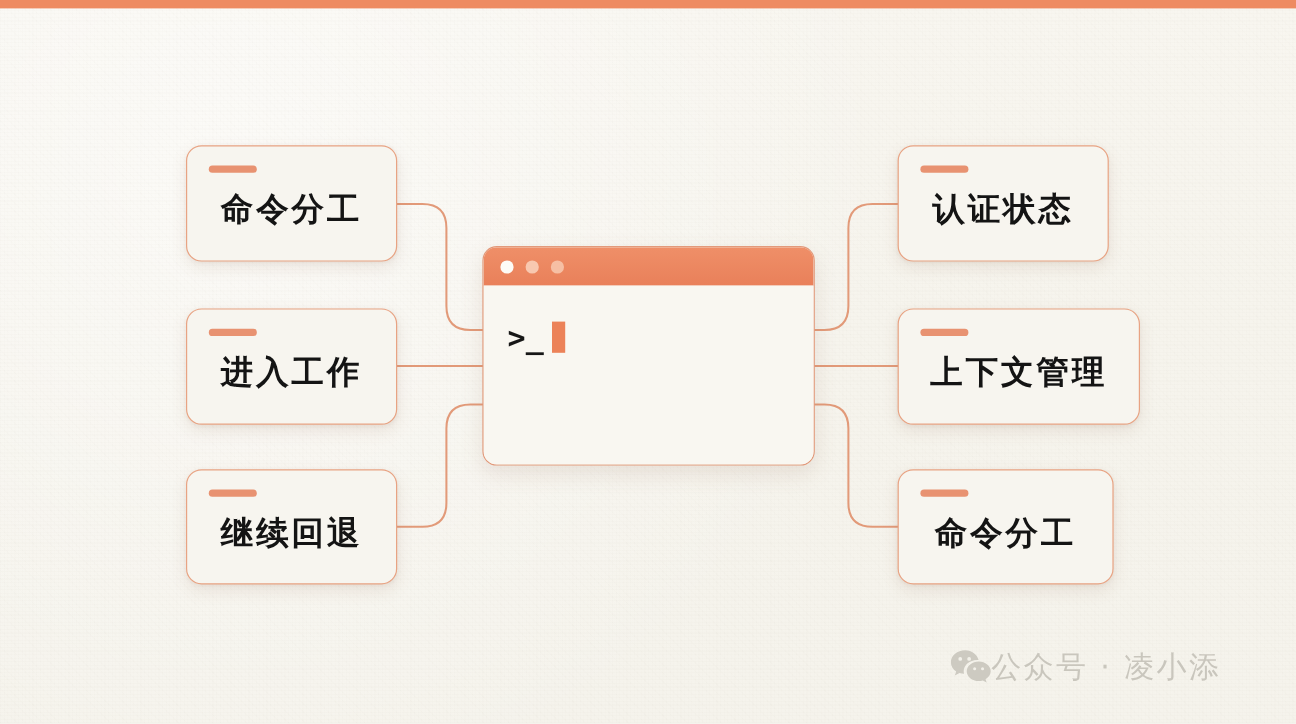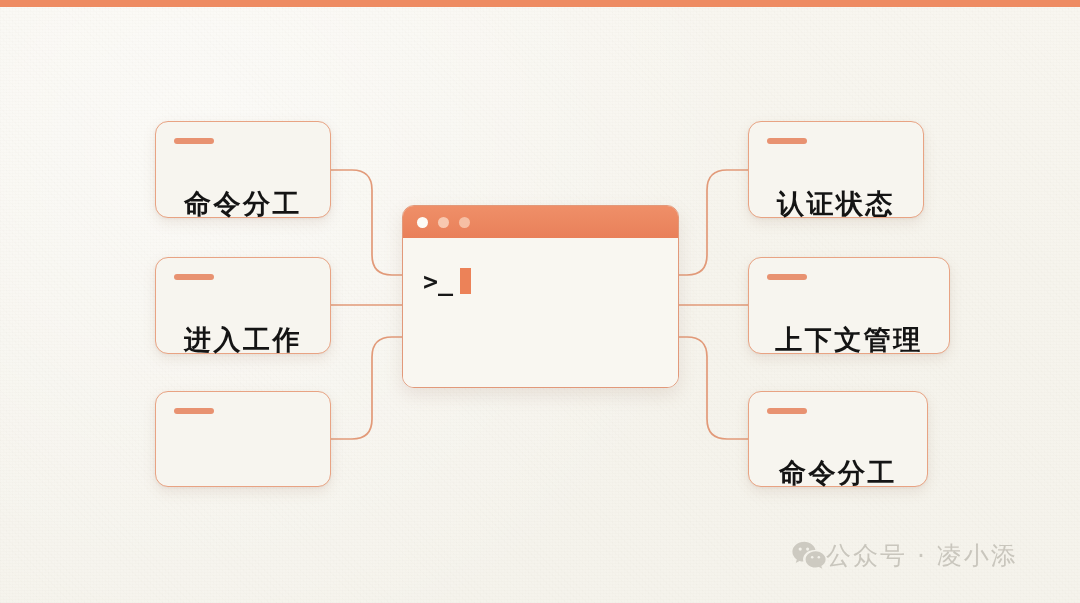--- a/index.html
+++ b/index.html
@@ -54,21 +54,21 @@
 
   
   .card {
     position: absolute;
     box-sizing: border-box;
     background: #f7f5ef;
     border: 1.6px solid #e8a383;
     border-radius: 13px;
     box-shadow: 0 5px 13px rgba(150,110,85,0.13), 0 1px 3px rgba(150,110,85,0.08);
     display: flex;
-    align-items: flex-end;
+    align-items: center;
     justify-content: center;
   }
   .card .accent {
     position: absolute;
     left: 18px;
     top: 16px;
     width: 40px;
     height: 6px;
     border-radius: 3px;
     background: #e89271;
@@ -196,20 +196,21 @@
     <span class="label">命令分工</span>
   </div>
 
   <div class="card" id="card-l1">
     <span class="accent"></span>
     <span class="label">进入工作</span>
   </div>
 
   <div class="card" id="card-l2">
     <span class="accent"></span>
+    <span class="label">继续回退</span>
   </div>
 
   <div class="card" id="card-r0">
     <span class="accent"></span>
     <span class="label">认证状态</span>
   </div>
 
   <div class="card" id="card-r1">
     <span class="accent"></span>
     <span class="label">上下文管理</span>

